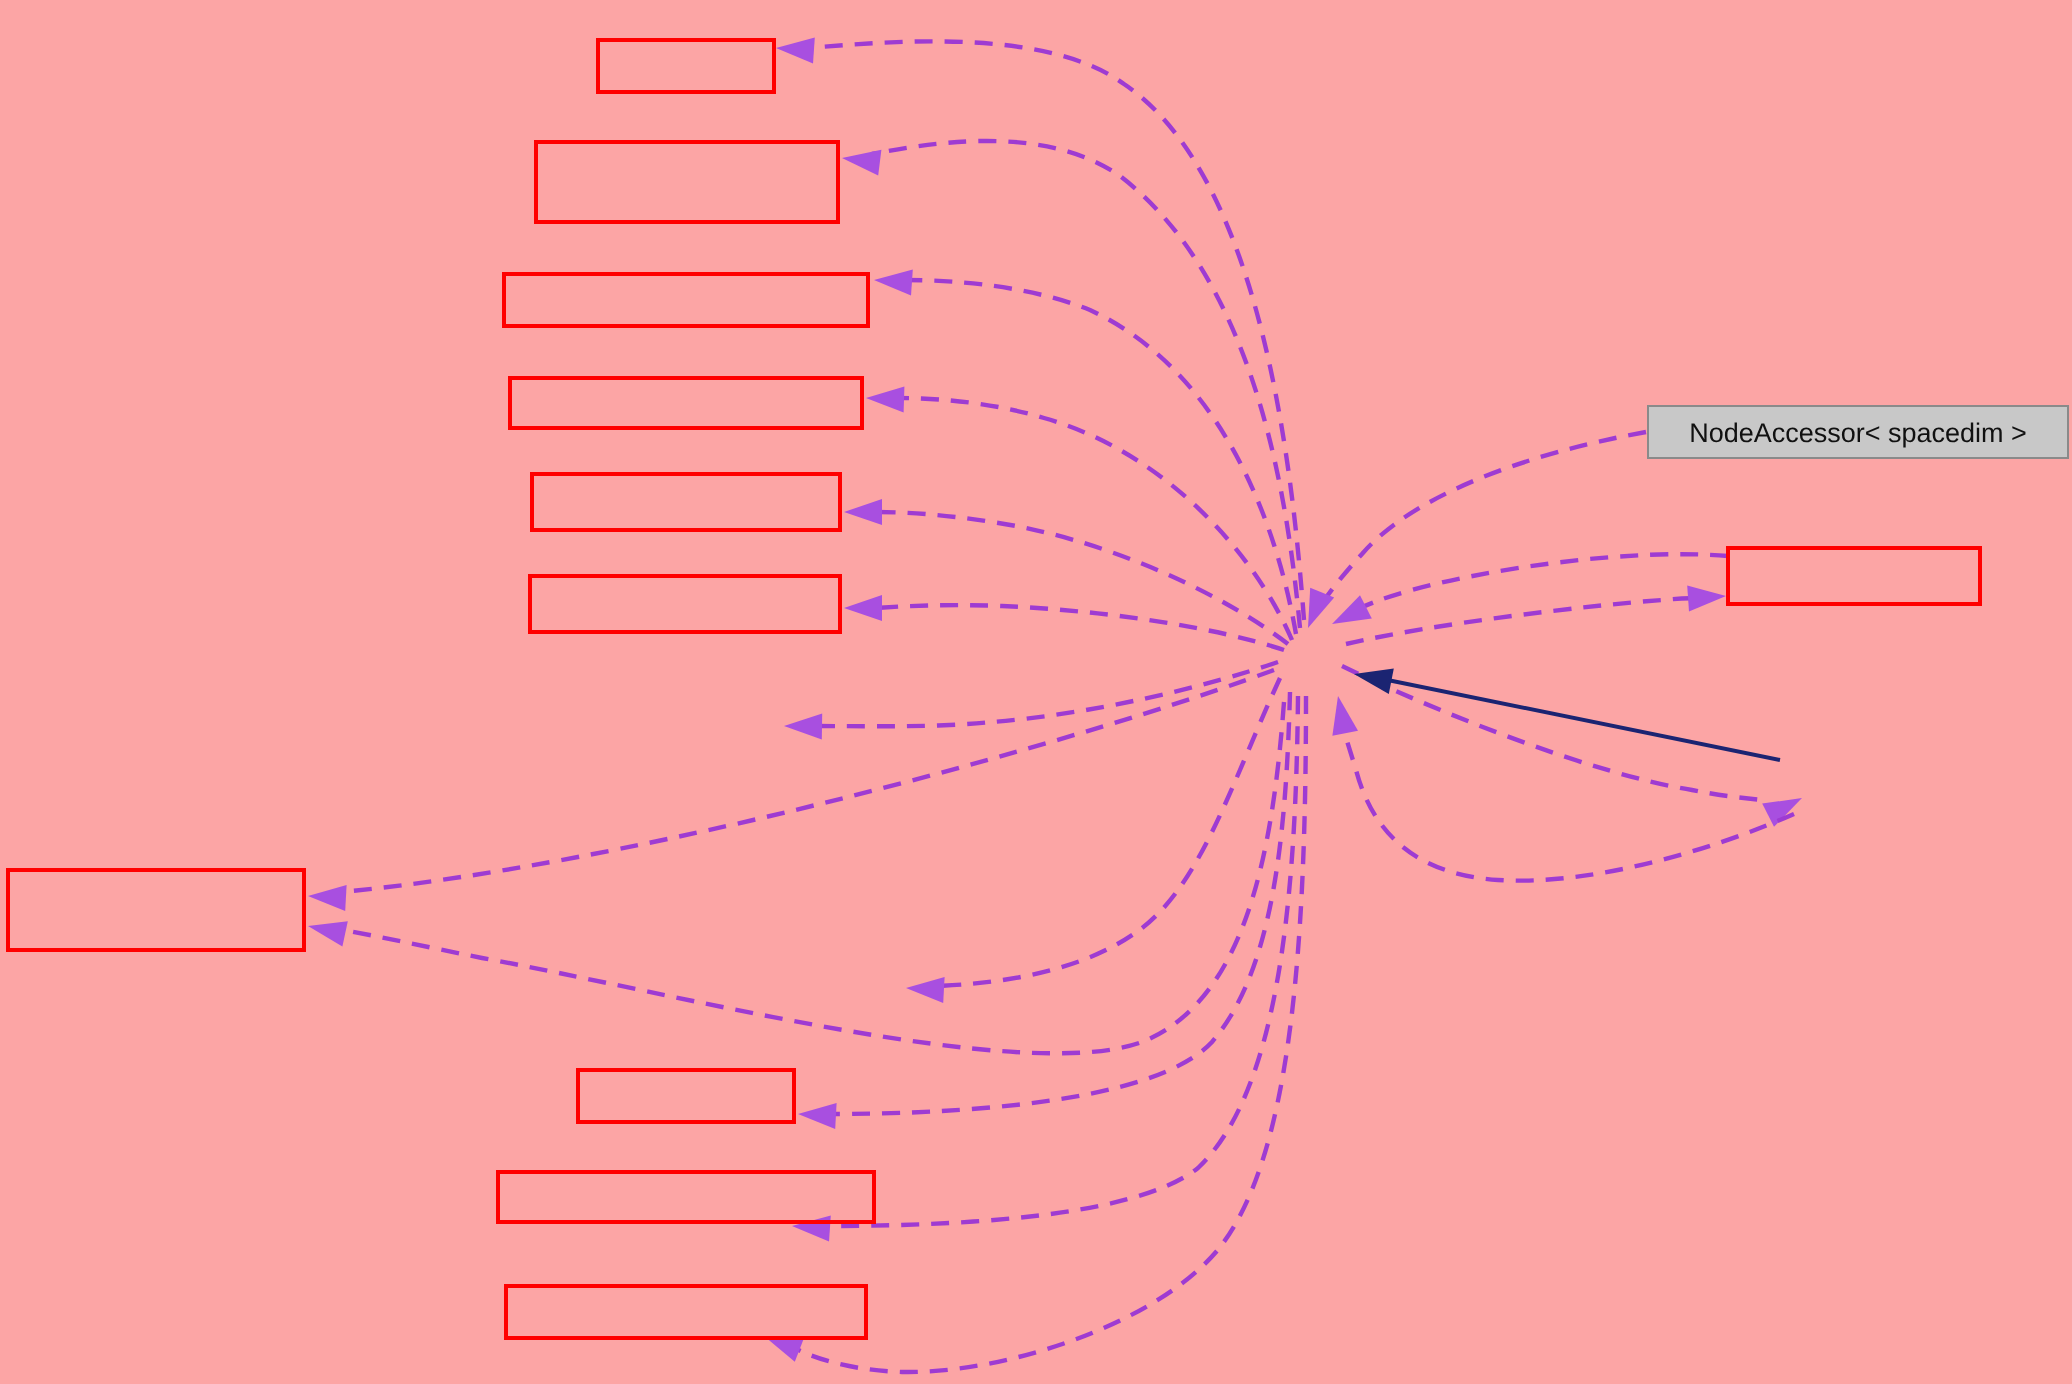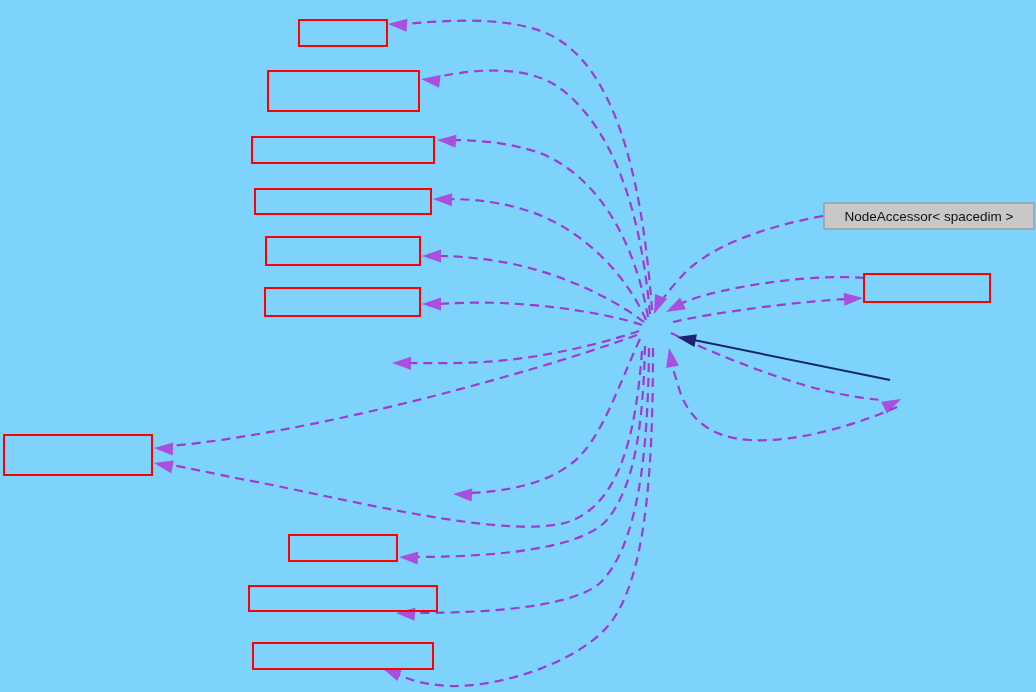--- a/index.html
+++ b/index.html
@@ -5,21 +5,21 @@
   html, body {
     margin: 0;
     padding: 0;
     background: #000;
     font-family: "Liberation Sans", sans-serif;
   }
   #graph-wrap {
     position: relative;
     width: 1036px;
     height: 692px;
-    background: #7dd3fc;
+    background: #fca5a5;
     overflow: hidden;
   }
   svg { display: block; }
   .current-label {
     font-family: "Liberation Sans", sans-serif;
     font-size: 13.5px;
   }
 </style>
 </head>
 <body>

